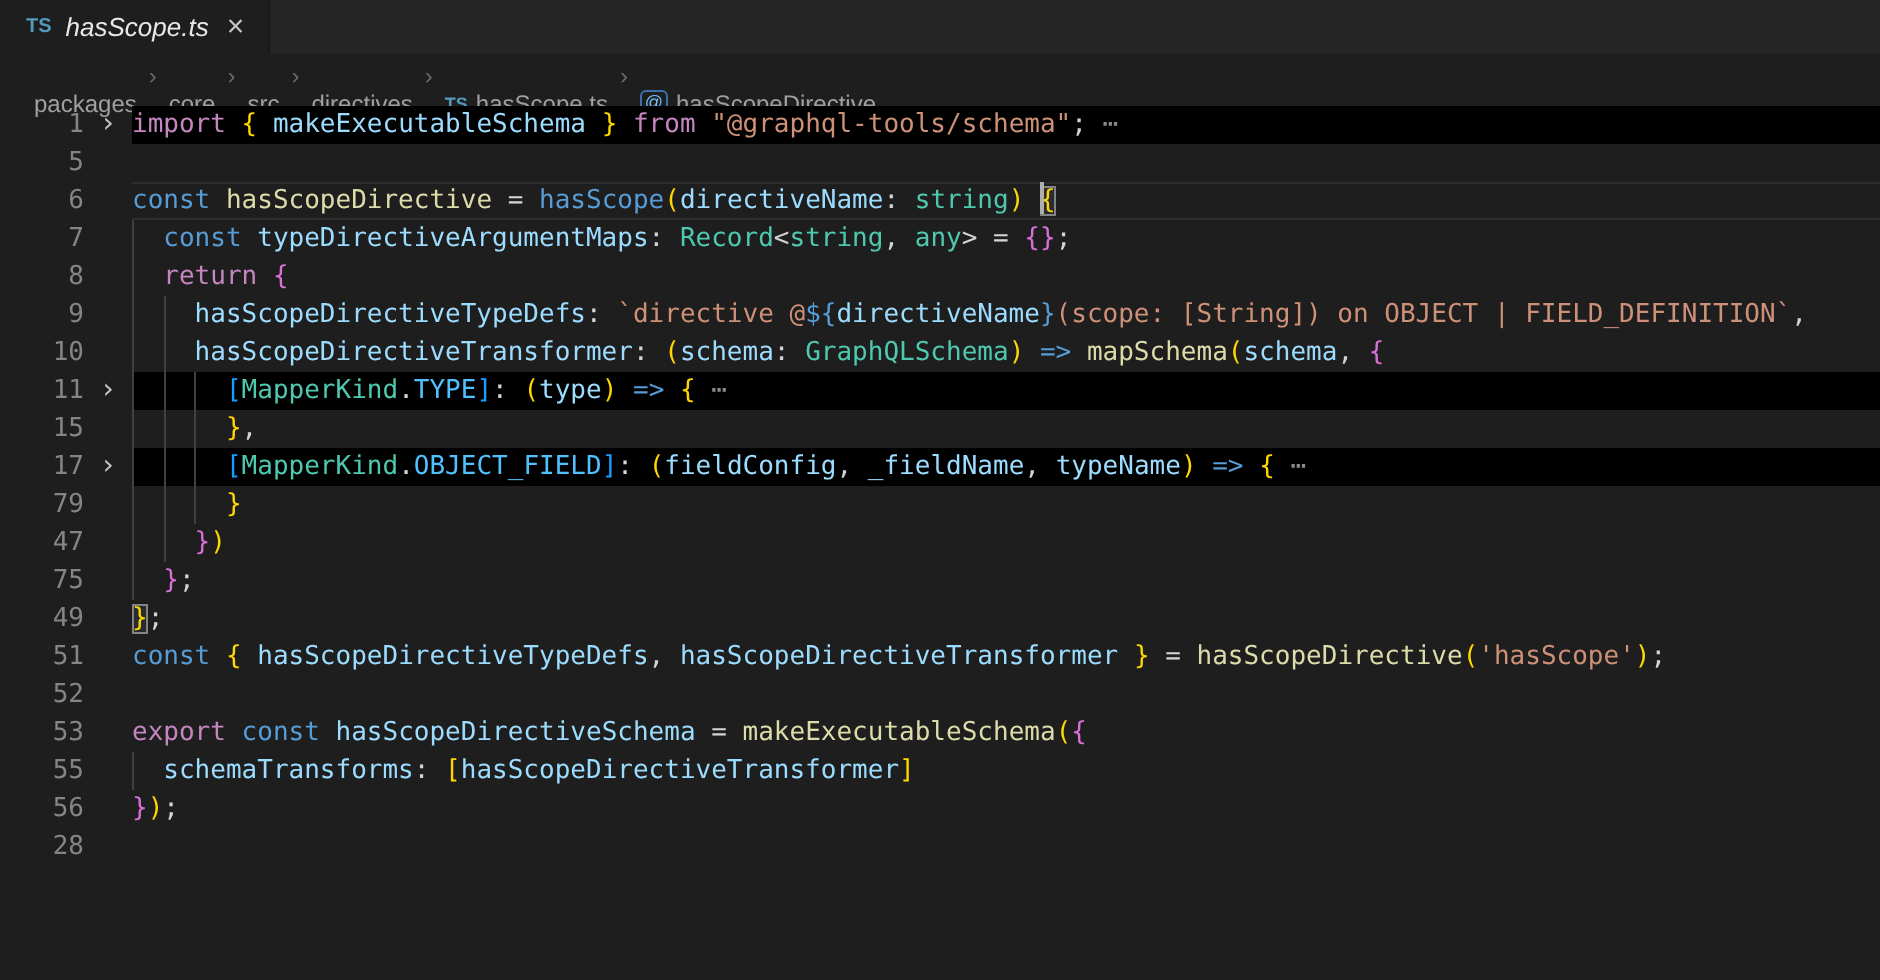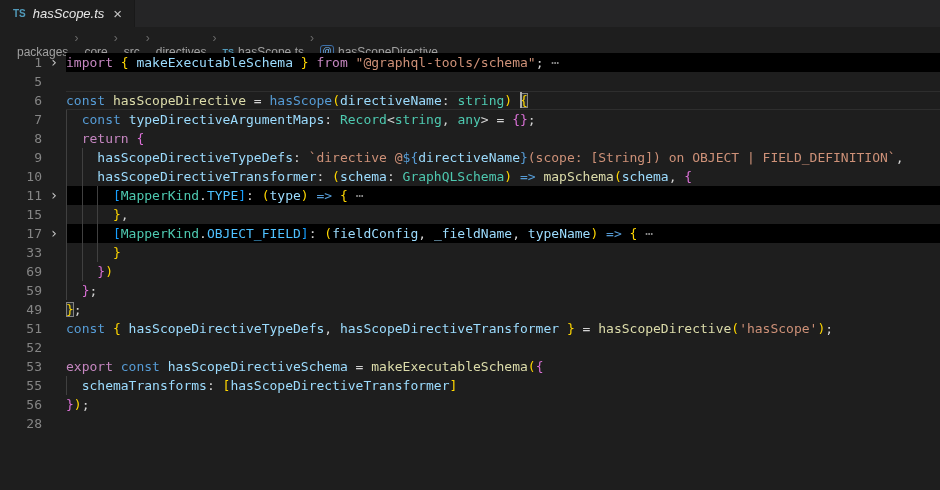--- a/index.html
+++ b/index.html
@@ -183,35 +183,35 @@
     </div>
     <div class="line hl-fold">
       <div class="gutter">
         <div class="lnum">17</div>
         <div class="foldcell">›</div>
       </div>
       <div class="code"><span class="guide" style="left: 0ch;"></span><span class="guide" style="left: 2ch;"></span><span class="guide" style="left: 4ch;"></span><span class="b3">      [</span><span class="type">MapperKind</span><span class="pun">.</span><span class="cst">OBJECT_FIELD</span><span class="b3">]</span><span class="pun">: </span><span class="b1">(</span><span class="var">fieldConfig</span><span class="pun">, </span><span class="var">_fieldName</span><span class="pun">, </span><span class="var">typeName</span><span class="b1">)</span><span class="kw"> =&gt; </span><span class="b1">{</span><span class="dots"> ⋯</span></div>
     </div>
     <div class="line">
       <div class="gutter">
-        <div class="lnum">33</div>
+        <div class="lnum">79</div>
         <div class="foldcell"></div>
       </div>
       <div class="code"><span class="guide" style="left: 0ch;"></span><span class="guide" style="left: 2ch;"></span><span class="guide" style="left: 4ch;"></span><span class="b1">      }</span></div>
     </div>
     <div class="line">
       <div class="gutter">
-        <div class="lnum">69</div>
+        <div class="lnum">47</div>
         <div class="foldcell"></div>
       </div>
       <div class="code"><span class="guide" style="left: 0ch;"></span><span class="guide" style="left: 2ch;"></span><span class="b2">    }</span><span class="b1">)</span></div>
     </div>
     <div class="line">
       <div class="gutter">
-        <div class="lnum">59</div>
+        <div class="lnum">75</div>
         <div class="foldcell"></div>
       </div>
       <div class="code"><span class="guide" style="left: 0ch;"></span><span class="b2">  }</span><span class="pun">;</span></div>
     </div>
     <div class="line">
       <div class="gutter">
         <div class="lnum">49</div>
         <div class="foldcell"></div>
       </div>
       <div class="code"><span class="b1 match">}</span><span class="pun">;</span></div>

